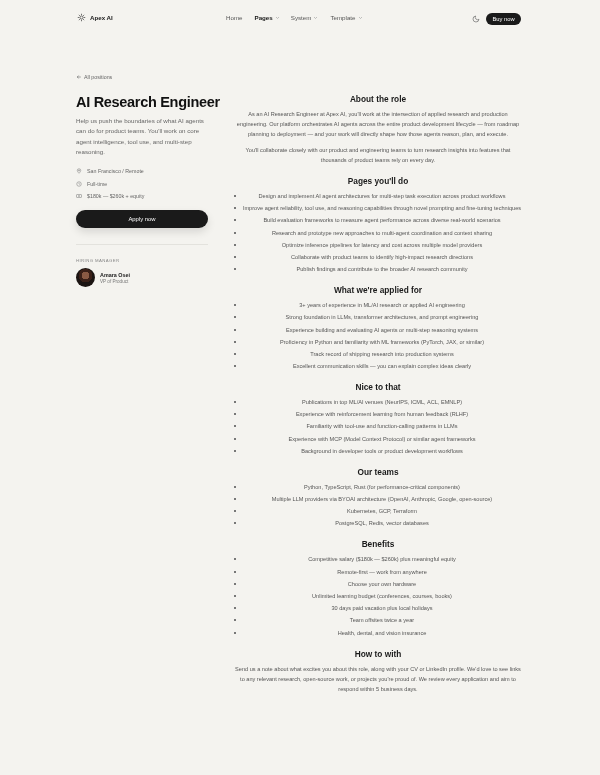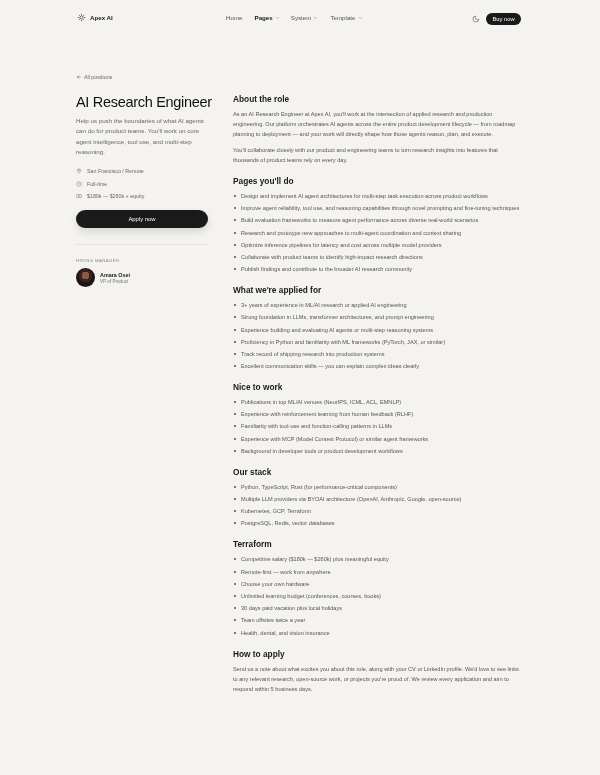--- a/index.html
+++ b/index.html
@@ -17,38 +17,38 @@
     .nav-item .chev { width: 5px; height: 5px; display: block; }
     .nav-home { margin-right: 12px; }
     .nav-pages { margin-right: 11px; }
     .nav-system { margin-right: 12px; }
     .theme-toggle { position: absolute; left: 472px; top: 15px; width: 8px; height: 8px; cursor: pointer; }
     .buy-btn { position: absolute; left: 486px; top: 13px; width: 35px; height: 12px; background: #1a1a1a; color: #fff; border-radius: 7px; font-size: 5.8px; display: flex; align-items: center; justify-content: center; cursor: pointer; }
 
     
     .left { position: absolute; left: 76px; top: 0; width: 132px; }
     .back-link { position: absolute; left: 0; top: 74px; font-size: 5.3px; color: #666; display: flex; align-items: center; gap: 2px; cursor: pointer; white-space: nowrap; }
-    .job-title { position: absolute; left: 0; top: 94px; font-size: 14.5px; font-weight: 400; letter-spacing: -0.3px; color: #111; white-space: nowrap; }
+    .job-title { position: absolute; left: 0; top: 94px; font-size: 14.5px; font-weight: 700; letter-spacing: -0.3px; color: #111; white-space: nowrap; }
     .job-desc { position: absolute; left: 0; top: 116px; width: 135px; font-size: 6.2px; line-height: 10.3px; color: #666; }
     .meta { position: absolute; left: 0; top: 165px; }
     .meta-row { display: flex; align-items: center; gap: 5px; height: 12.5px; font-size: 5.3px; color: #666; }
     .meta-row svg { width: 6px; height: 6px; display: block; }
     .apply-btn { position: absolute; left: 0; top: 210px; width: 132px; height: 18px; background: #1a1a1a; border-radius: 9px; color: #fff; font-size: 5.9px; display: flex; align-items: center; justify-content: center; box-shadow: 0 4px 8px rgba(0,0,0,0.12); cursor: pointer; }
     .divider { position: absolute; left: 0; top: 244px; width: 132px; height: 1px; background: #e3e2dd; }
     .hm-label { position: absolute; left: 0; top: 258px; font-size: 4.3px; letter-spacing: 0.4px; color: #888; text-transform: uppercase; }
     .hm { position: absolute; left: 0; top: 268px; display: flex; align-items: center; gap: 5px; }
     .avatar { width: 19px; height: 19px; border-radius: 50%; background: radial-gradient(circle at 50% 40%, #8a5a44 0 25%, #3a2018 26% 45%, #1b1412 46%); }
     .hm-name { font-size: 5.4px; font-weight: 700; color: #1a1a1a; }
     .hm-role { font-size: 4.6px; color: #777; margin-top: 1px; }
 
     
     .right { position: absolute; left: 233px; top: 94px; width: 290px; }
     .sec-title { font-size: 8.3px; font-weight: 700; color: #1a1a1a; margin-bottom: 5px; }
     .para { font-size: 5.6px; line-height: 10.2px; color: #555; margin-bottom: 5px; }
-    .section { margin-bottom: 11px; }
+    .section { margin-bottom: 11px; text-align: center; }
     ul.bullets { list-style: none; }
     ul.bullets li { position: relative; padding-left: 8px; font-size: 5.6px; line-height: 10px; color: #555; margin-bottom: 2.2px; }
     ul.bullets li::before { content: ""; position: absolute; left: 1px; top: 4px; width: 2px; height: 2px; background: #777; }
   </style>
 </head>
 <body>
 
 <div class="header">
   <div class="brand">
     <svg class="brand-icon" viewBox="0 0 24 24" fill="none" stroke="#444" stroke-width="2">
@@ -161,50 +161,50 @@
       <li>3+ years of experience in ML/AI research or applied AI engineering</li>
       <li>Strong foundation in LLMs, transformer architectures, and prompt engineering</li>
       <li>Experience building and evaluating AI agents or multi-step reasoning systems</li>
       <li>Proficiency in Python and familiarity with ML frameworks (PyTorch, JAX, or similar)</li>
       <li>Track record of shipping research into production systems</li>
       <li>Excellent communication skills — you can explain complex ideas clearly</li>
     </ul>
   </section>
 
   <section class="section">
-    <h2 class="sec-title">Nice to work</h2>
+    <h2 class="sec-title">Nice to that</h2>
     <ul class="bullets">
       <li>Publications in top ML/AI venues (NeurIPS, ICML, ACL, EMNLP)</li>
       <li>Experience with reinforcement learning from human feedback (RLHF)</li>
       <li>Familiarity with tool-use and function-calling patterns in LLMs</li>
       <li>Experience with MCP (Model Context Protocol) or similar agent frameworks</li>
       <li>Background in developer tools or product development workflows</li>
     </ul>
   </section>
 
   <section class="section">
-    <h2 class="sec-title">Our stack</h2>
+    <h2 class="sec-title">Our teams</h2>
     <ul class="bullets">
       <li>Python, TypeScript, Rust (for performance-critical components)</li>
       <li>Multiple LLM providers via BYOAI architecture (OpenAI, Anthropic, Google, open-source)</li>
       <li>Kubernetes, GCP, Terraform</li>
       <li>PostgreSQL, Redis, vector databases</li>
     </ul>
   </section>
 
   <section class="section">
-    <h2 class="sec-title">Terraform</h2>
+    <h2 class="sec-title">Benefits</h2>
     <ul class="bullets">
       <li>Competitive salary ($180k — $260k) plus meaningful equity</li>
       <li>Remote-first — work from anywhere</li>
       <li>Choose your own hardware</li>
       <li>Unlimited learning budget (conferences, courses, books)</li>
       <li>30 days paid vacation plus local holidays</li>
       <li>Team offsites twice a year</li>
       <li>Health, dental, and vision insurance</li>
     </ul>
   </section>
 
   <section class="section">
-    <h2 class="sec-title">How to apply</h2>
+    <h2 class="sec-title">How to with</h2>
     <p class="para">Send us a note about what excites you about this role, along with your CV or LinkedIn profile. We'd love to see links to any relevant research, open-source work, or projects you're proud of. We review every application and aim to respond within 5 business days.</p>
   </section>
 </div>
 
 </body></html>

